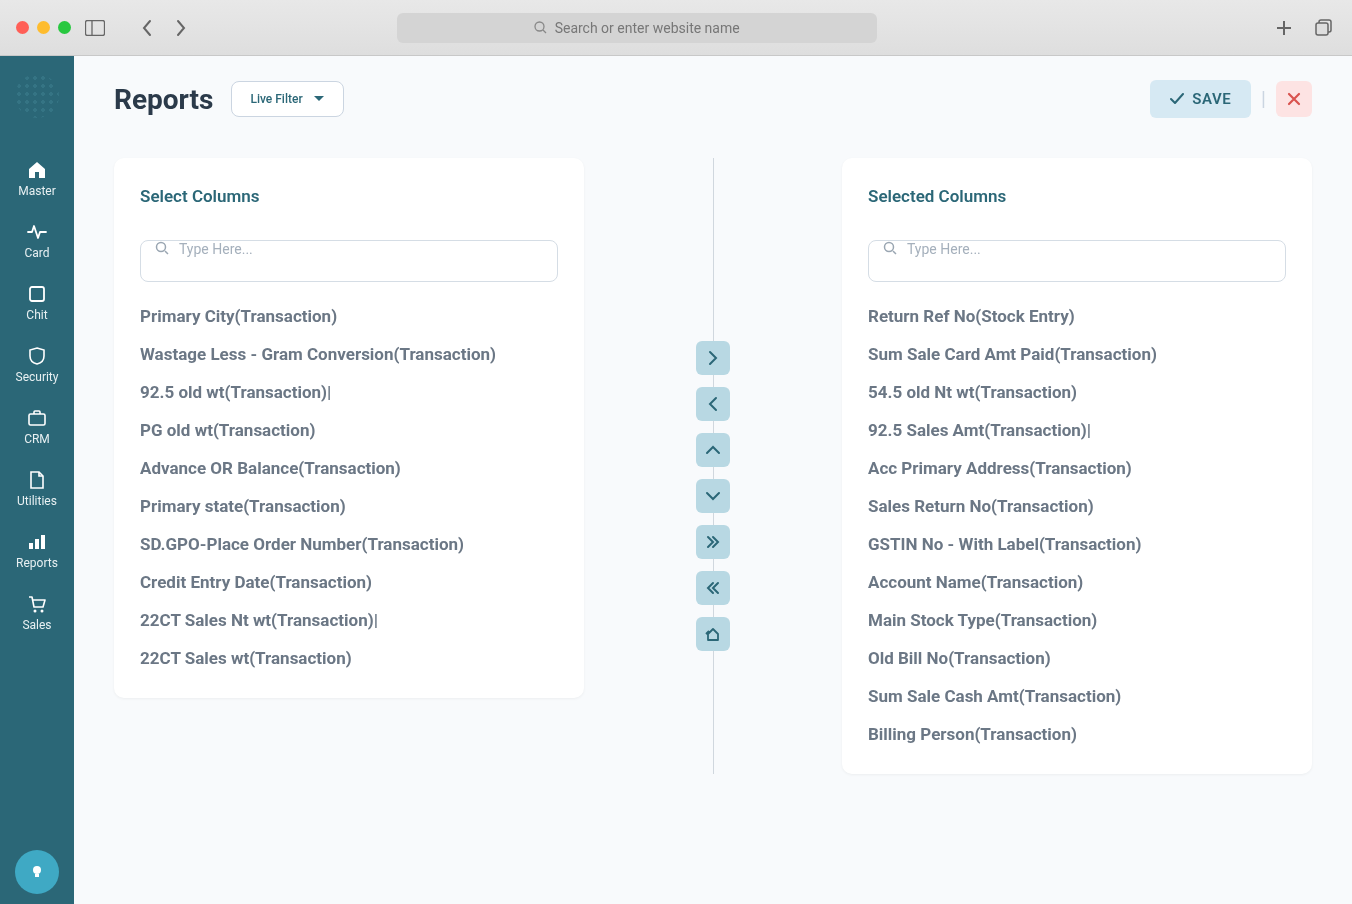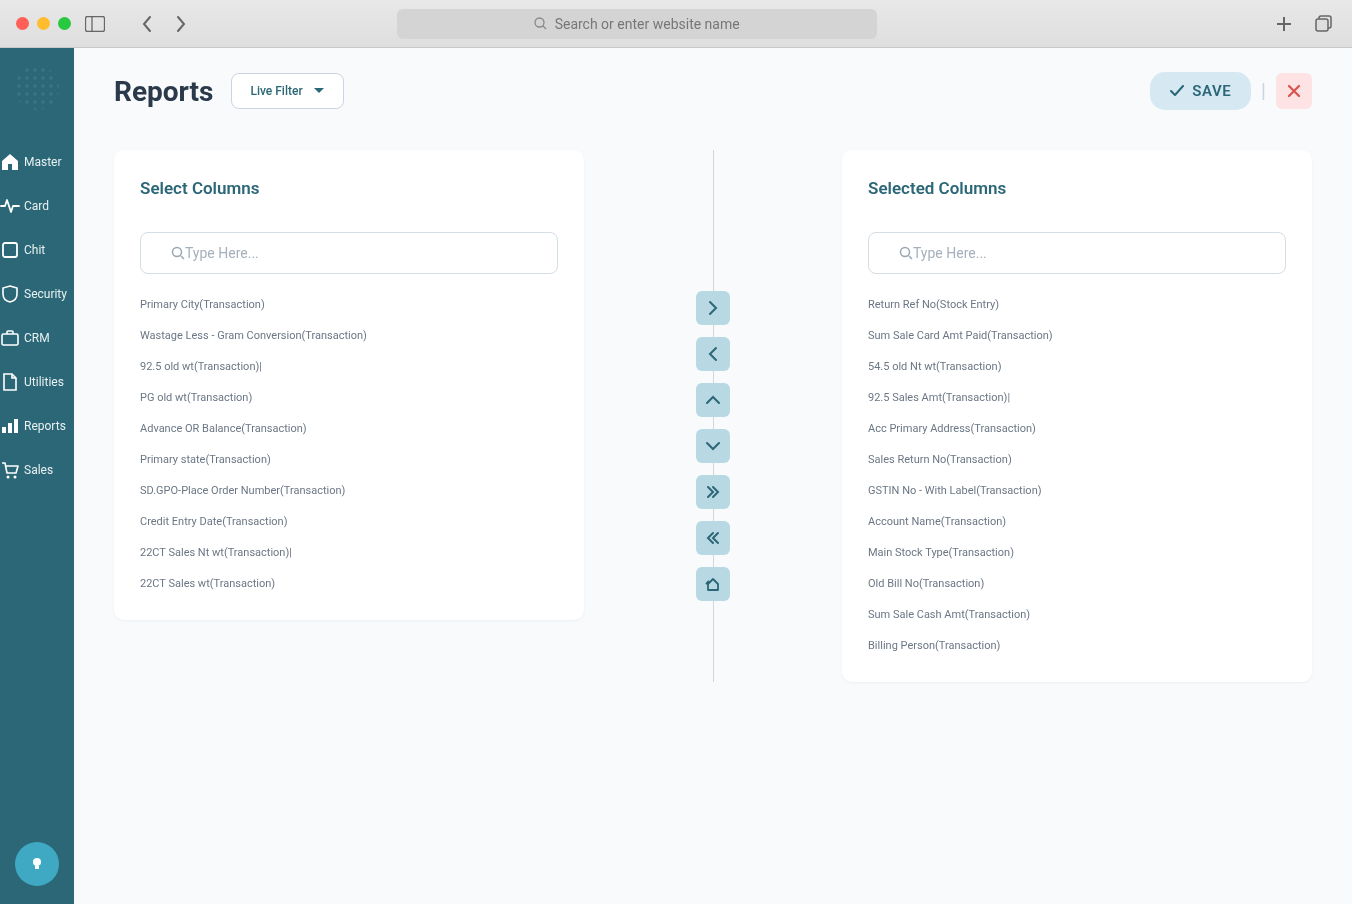--- a/index.html
+++ b/index.html
@@ -1,20 +1,20 @@
 <!DOCTYPE html>
 <html><head>
 <meta charset="utf-8">
 <style>
 * { margin: 0; padding: 0; box-sizing: border-box; font-family: -apple-system, BlinkMacSystemFont, "Segoe UI", Roboto, sans-serif; }
 body { background: #f0f2f5; width: 1352px; height: 904px; overflow: hidden; }
 
 
 .browser-chrome {
-  height: 48px;
+  height: 56px;
   background: linear-gradient(#e8e8e8, #dedede);
   display: flex;
   align-items: center;
   padding: 0 16px;
   gap: 12px;
   border-bottom: 1px solid #c8c8c8;
 }
 .traffic-lights { display: flex; gap: 8px; }
 .traffic-light { width: 13px; height: 13px; border-radius: 50%; }
 .tl-red { background: #ff5f57; }
@@ -52,21 +52,21 @@
   width: 44px; height: 44px;
   border-radius: 50%;
   background: radial-gradient(circle at center, #3a7a8a 2px, transparent 2px);
   background-size: 8px 8px;
   margin-bottom: 30px;
   opacity:0.7;
 }
 .sidebar-item {
   width: 100%;
   display: flex;
-  flex-direction: row;
+  flex-direction: column;
   align-items: center;
   color: #e8f0f2;
   font-size: 12px;
   gap: 4px;
   padding: 12px 0;
   cursor: pointer;
 }
 .sidebar-icon { width: 20px; height: 20px; display: flex; align-items: center; justify-content: center; }
 .sidebar-bottom {
   position: absolute;
@@ -91,21 +91,21 @@
   font-size: 12px;
   font-weight: 500;
   display: flex; align-items: center; gap: 10px;
   cursor: pointer;
 }
 .header-actions { margin-left: auto; display: flex; align-items: center; gap: 10px; }
 .save-btn {
   background: #d6e9f3;
   color: #2b6777;
   border: none;
-  border-radius: 15px;
+  border-radius: 6px;
   padding: 10px 20px;
   font-size: 15px;
   font-weight: 600;
   letter-spacing: 0.5px;
   display: flex; align-items: center; gap: 8px;
   cursor: pointer;
 }
 .divider-vert { color: #cbd5e1; font-size: 20px; }
 .close-btn {
   background: #fde3e3;
@@ -127,34 +127,35 @@
   width: 470px;
   box-shadow: 0 1px 3px rgba(0,0,0,0.05);
 }
 .panel-right { margin-left: auto; }
 .panel-title { color: #2b6777; font-weight: 600; font-size: 17px; margin-bottom: 34px; }
 .panel-search {
   border: 1px solid #d5dde5;
   border-radius: 8px;
   height: 42px;
   display: flex;
-  align-items: center;
-  padding: 0 30px;
+  align-items: flex-start;
+  padding: 0 14px;
+  gap: 10px;
   margin-bottom: 24px;
 }
 .panel-search input {
   border: none;
   outline: none;
   font-size: 14px;
   color: #555;
   flex: 1;
 }
 .panel-search input::placeholder { color: #a5b0bc; }
 .col-list { display: flex; flex-direction: column; gap: 18px; }
-.col-item { color: #6b7785; font-size: 11px; font-weight: 400; cursor: pointer; }
+.col-item { color: #6b7785; font-size: 17px; font-weight: 700; cursor: pointer; }
 
 
 .middle {
   position: absolute;
   left: 50%;
   transform: translateX(-50%);
   top: 0;
   bottom: 0;
   display: flex;
   flex-direction: column;

